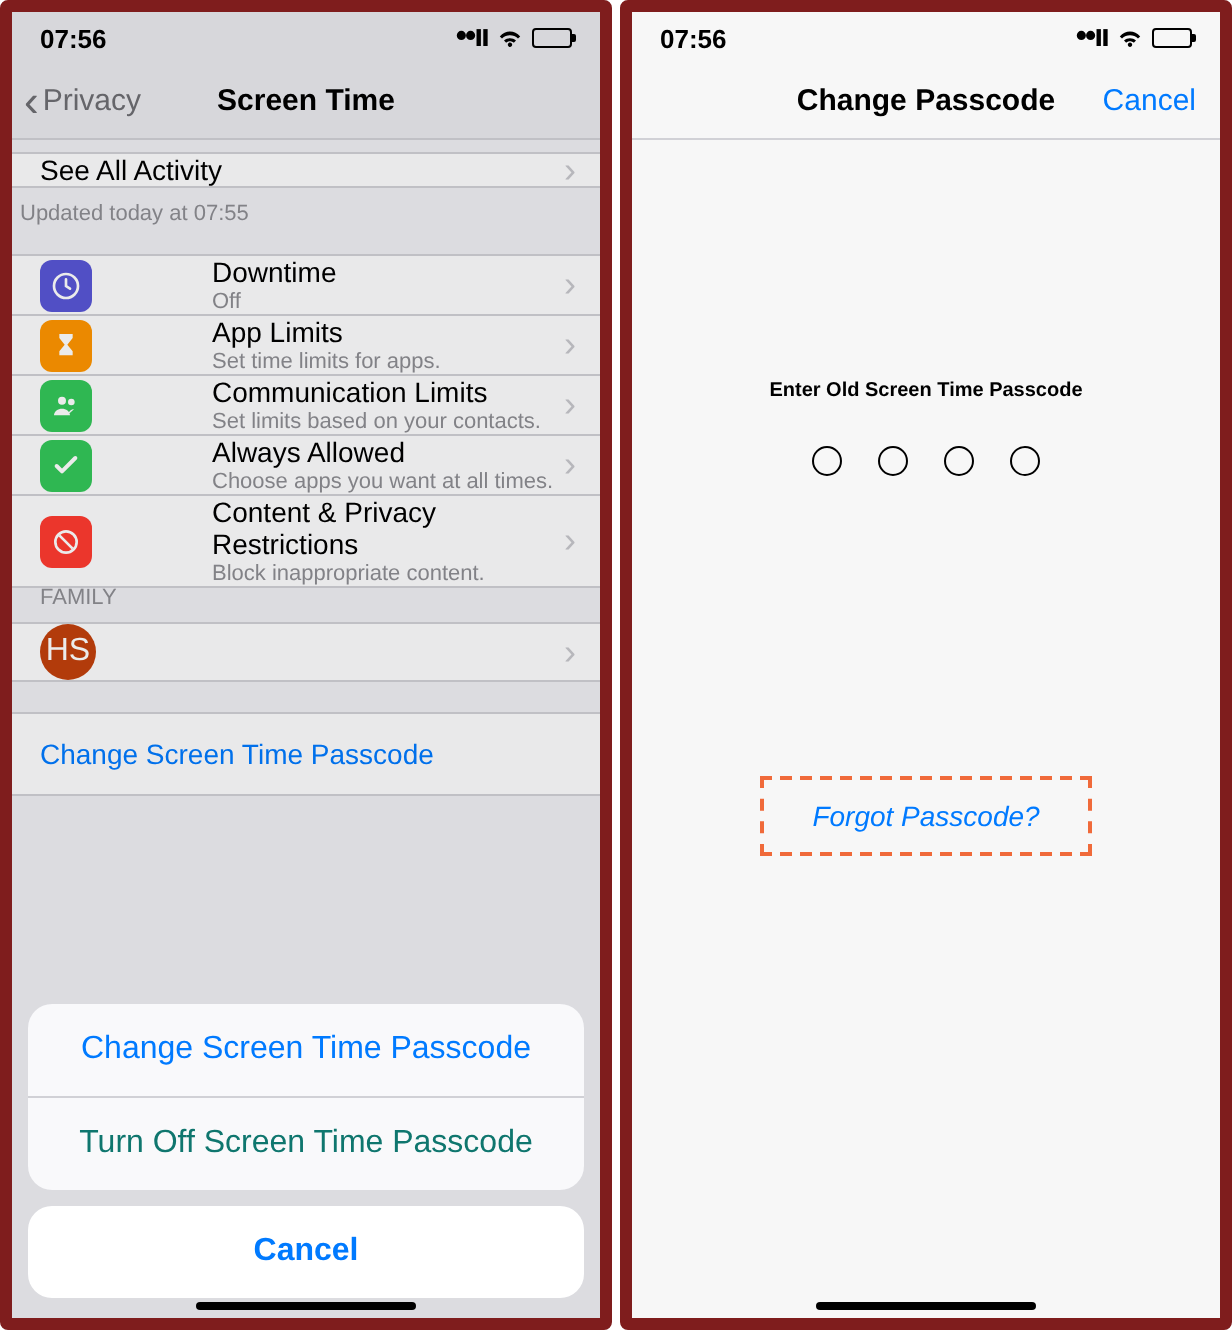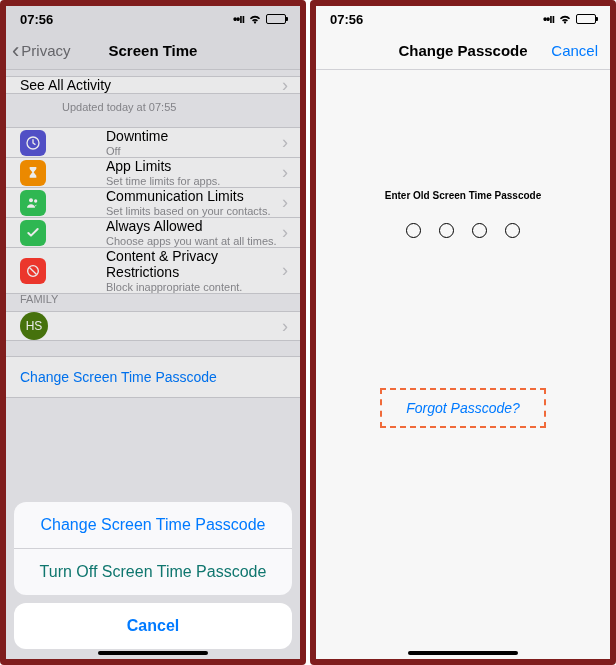--- a/index.html
+++ b/index.html
@@ -27,21 +27,21 @@
     display: flex;
     align-items: center;
     justify-content: space-between;
     padding: 0 14px;
     font-size: 13px;
     font-weight: 600;
     background: #f7f7f7;
   }
   .phone.left .statusbar { background: #eaeaee; }
   .status-icons { display: flex; align-items: center; gap: 4px; }
-  .signal { font-size: 12px; letter-spacing: -1px; }
+  .signal { font-size: 16px; letter-spacing: -1px; }
   .wifi { display:inline-block; }
   .battery {
     width: 20px; height: 10px; border: 1px solid #000; border-radius: 2px; position: relative;
   }
   .battery::after { content:""; position:absolute; right:-3px; top:2px; width:2px; height:4px; background:#000; border-radius:0 1px 1px 0;}
   .battery .fill { height:100%; width:50%; background:#000; }
   
   .navbar {
     height: 38px;
     display: flex;
@@ -70,45 +70,44 @@
     display: flex;
     align-items: center;
     position: relative;
     margin-bottom: -1px;
   }
   .cell .chev-r {
     position: absolute; right: 12px; color: #c7c7cc; font-size: 18px;
   }
   .cell .txt { font-size: 14px; }
   .subnote {
-    padding: 8px 26px;
+    padding: 8px 4px;
     font-size: 11px;
     color: #8e8e93;
-    margin-left: 30px;
   }
   .group { margin-top: 6px; }
   .icon-box {
     width: 26px; height: 26px; border-radius: 6px; margin-right: 12px;
     display:flex; align-items:center; justify-content:center; flex-shrink:0;
   }
   .icon-box svg { width: 16px; height: 16px; fill: #fff; }
   .icon-purple { background: #5856d6; }
   .icon-orange { background: #ff9500; }
   .icon-green { background: #34c759; }
   .icon-green2 { background: #34c759; }
   .icon-red { background: #ff3b30; }
   .cell .title-sub { display:flex; flex-direction:column;margin-left:48px; }
   .cell .title-sub .t { font-size: 14px; color:#000; }
   .cell .title-sub .s { font-size: 11px; color:#8e8e93; margin-top:1px; }
   .section-header {
     font-size: 11px; color:#8e8e93; padding: 0 14px 6px; text-transform: uppercase;
   }
   .avatar {
-    width: 28px; height: 28px; border-radius: 50%; background: #4d7c0f; color:#fff;
-    display:flex; align-items:center; justify-content:center; font-size:12px; font-weight:500;
+    width: 28px; height: 28px; border-radius: 50%; background: #c2410c; color:#fff;
+    display:flex; align-items:center; justify-content:center; font-size:16px; font-weight:500;
     margin-right:8px;
   }
   .link-cell { color:#007aff; font-size:14px; padding:12px 14px; background:#fdfdfe; border-top:1px solid #d1d1d6; border-bottom:1px solid #d1d1d6;}
   
   .sheet {
     position: absolute;
     left: 8px; right: 8px; bottom: 10px;
     display: flex; flex-direction: column; gap: 8px;
   }
   .sheet-group {

